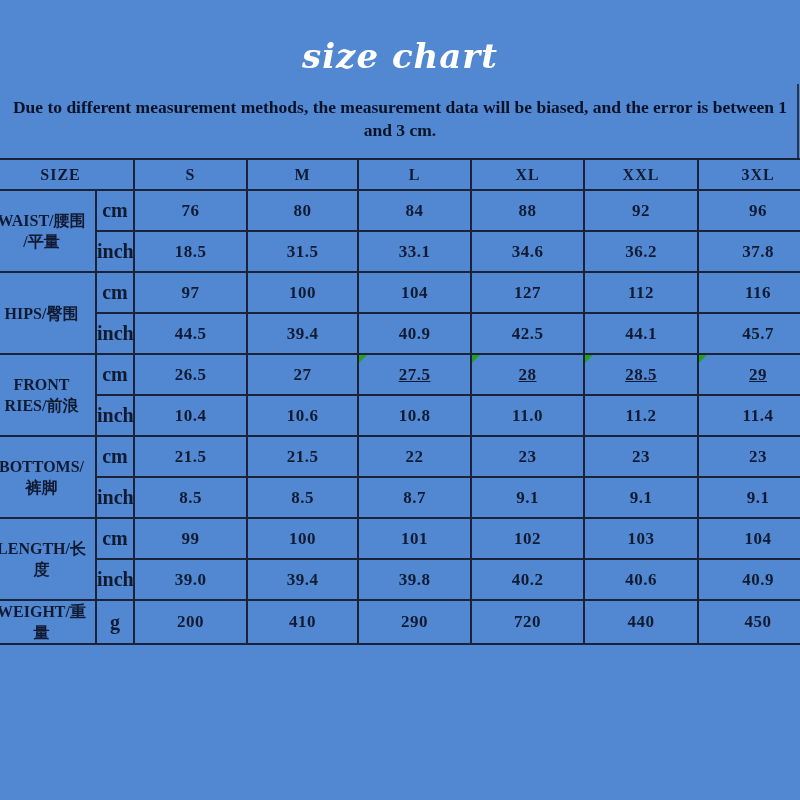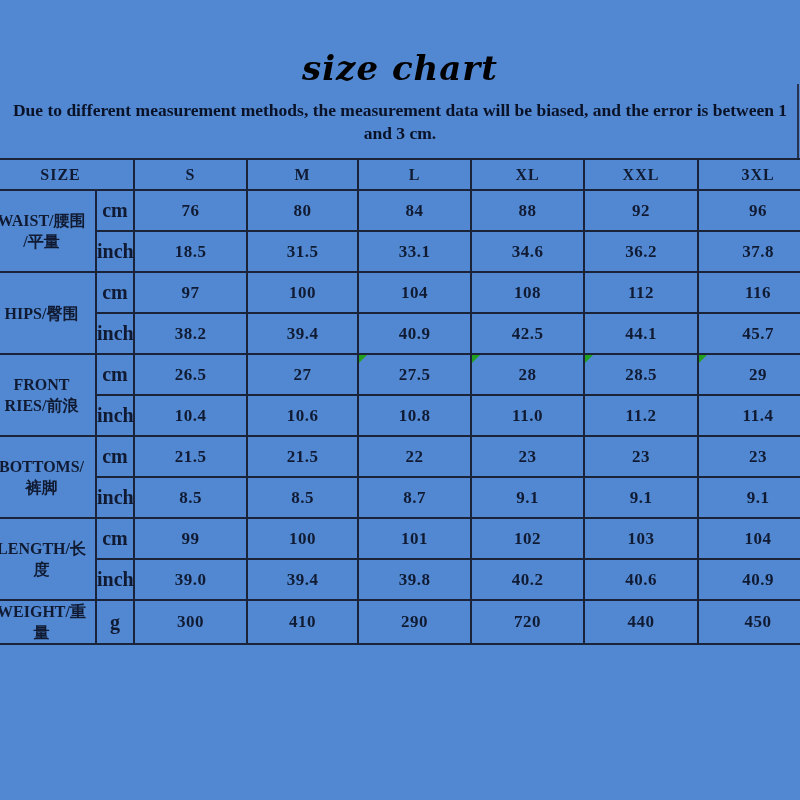--- a/index.html
+++ b/index.html
@@ -7,33 +7,33 @@
     width:800px;height:800px;
     background:#5288d1;
     overflow:hidden;
     font-family:"Liberation Serif","DejaVu Serif",serif;
     color:#101b33;
     position:relative;
   }
   .sheet{position:absolute;inset:0;overflow:hidden;}
 
   .title{
-    margin-top:48px;
+    margin-top:36px;
     text-align:center;
     font-family:"DejaVu Serif",serif;
     font-style:italic;
     font-weight:700;
     font-size:34px;
     letter-spacing:1px;
-    color:#000000;
+    color:#ffffff;
   }
 
   .disclaimer{
     width:792px;
-    margin:11px auto 0 auto;
+    margin:20px auto 0 auto;
     text-align:center;
     font-weight:700;
     font-size:17.5px;
     line-height:23px;
     color:#0a1228;
   }
 
   .edge-line{
     position:absolute;
     left:797px;top:84px;
@@ -58,21 +58,21 @@
     white-space:nowrap;
   }
   tr.hdr{height:31px;}
   tr.hdr td{font-size:16px;letter-spacing:1px;}
   tr.datarow{height:41px;}
   td.lbl{font-size:16px;line-height:21px;white-space:nowrap;}
   td.lbl .lline{display:block;}
   td.unit{font-size:20px;}
   td.val{font-size:17px;letter-spacing:0.5px;}
 
-  td.flag{position:relative;}
+  td.flag{position:relative;text-decoration:underline;}
   .tri{
     position:absolute;
     top:0;left:0;
     width:0;height:0;
     border-top:8px solid #21a11f;
     border-right:8px solid transparent;
   }
 
   col.c-lbl{width:109px;}
   col.c-unit{width:38px;}
@@ -141,27 +141,27 @@
     </tr>
 
     <tr class="datarow">
       <td class="lbl" rowspan="2">
         <span class="lline">HIPS/臀围</span>
       </td>
       <td class="unit">cm</td>
       <td class="val">97</td>
       <td class="val">100</td>
       <td class="val">104</td>
-      <td class="val">108</td>
+      <td class="val">127</td>
       <td class="val">112</td>
       <td class="val">116</td>
     </tr>
     <tr class="datarow">
       <td class="unit">inch</td>
-      <td class="val">38.2</td>
+      <td class="val">44.5</td>
       <td class="val">39.4</td>
       <td class="val">40.9</td>
       <td class="val">42.5</td>
       <td class="val">44.1</td>
       <td class="val">45.7</td>
     </tr>
 
     <tr class="datarow">
       <td class="lbl" rowspan="2">
         <span class="lline">FRONT</span>
@@ -230,21 +230,21 @@
       <td class="val">40.6</td>
       <td class="val">40.9</td>
     </tr>
 
     <tr class="datarow">
       <td class="lbl">
         <span class="lline">WEIGHT/重</span>
         <span class="lline">量</span>
       </td>
       <td class="unit">g</td>
-      <td class="val">300</td>
+      <td class="val">200</td>
       <td class="val">410</td>
       <td class="val">290</td>
       <td class="val">720</td>
       <td class="val">440</td>
       <td class="val">450</td>
     </tr>
   </tbody>
     </table>
 </div>
 

